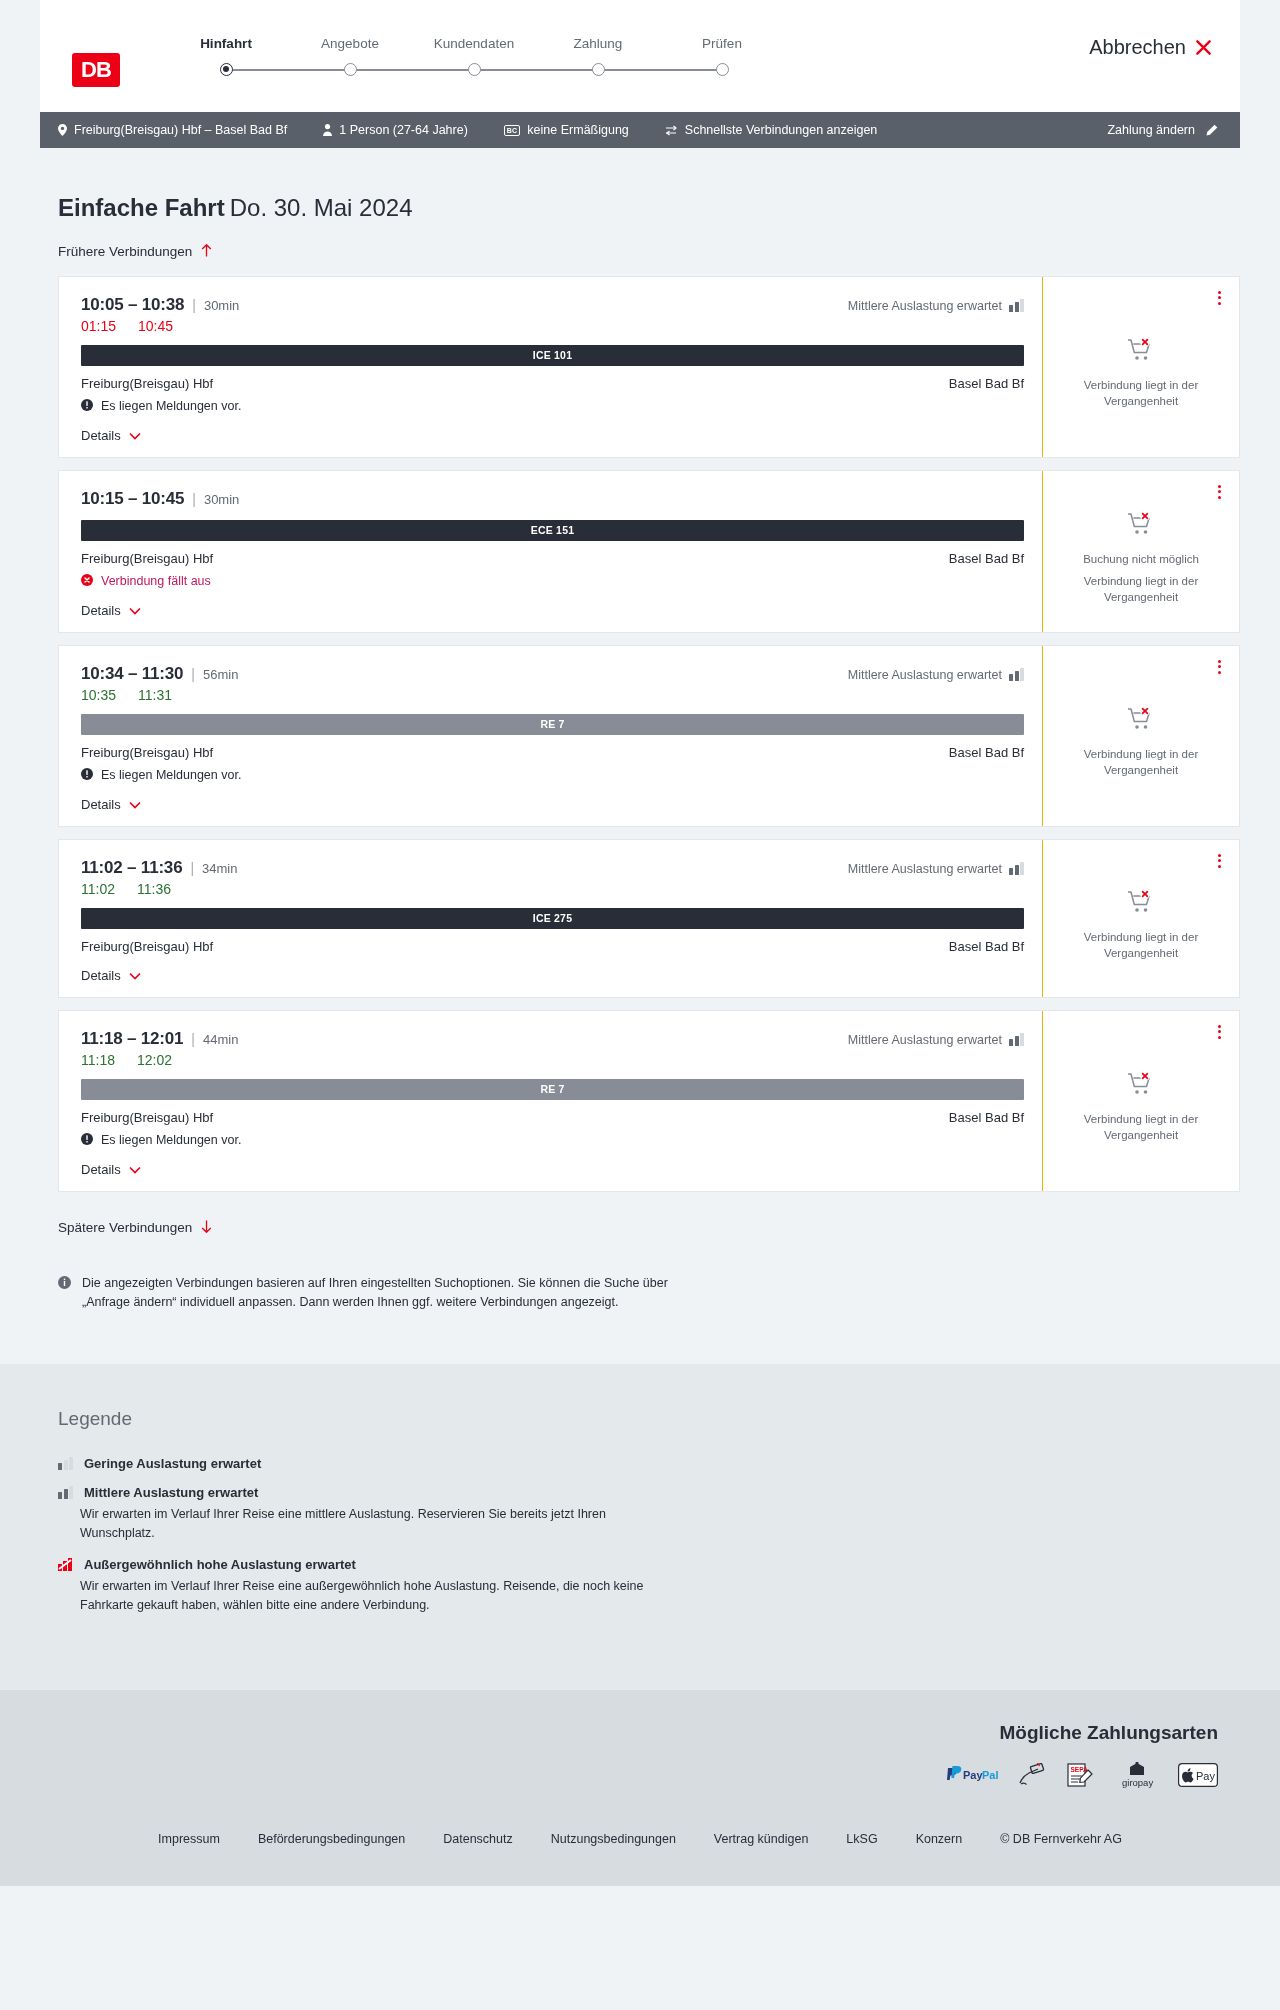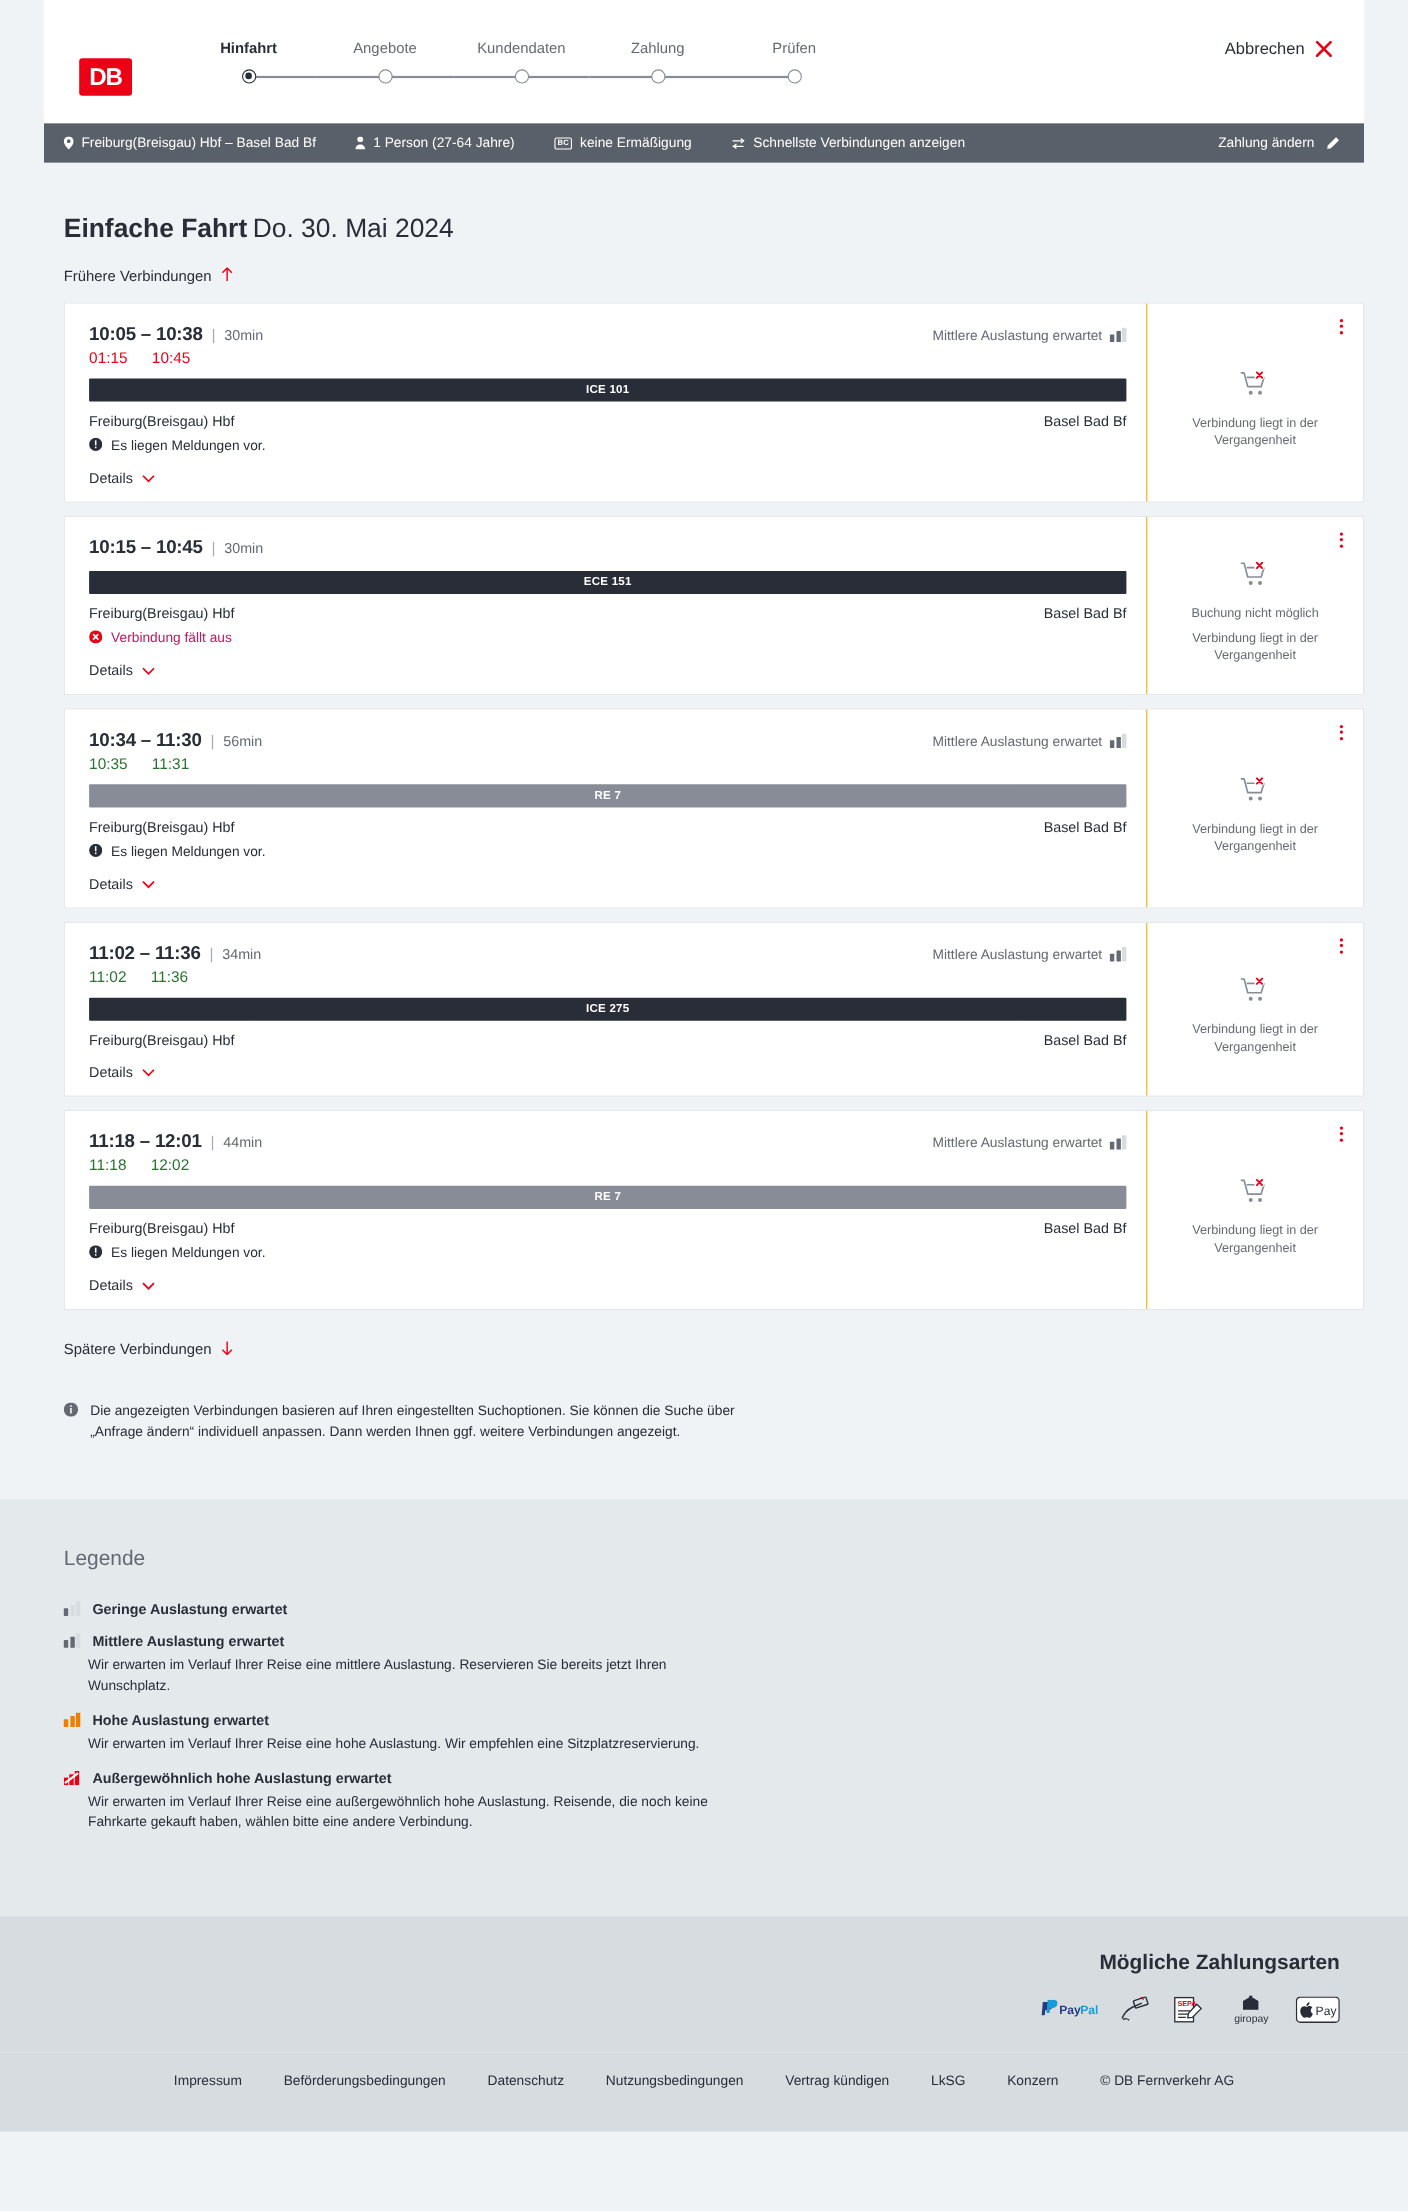--- a/index.html
+++ b/index.html
@@ -109,21 +109,21 @@
 
   .cancel-btn {
     position: absolute;
     right: 28px;
     top: 36px;
     display: flex;
     align-items: center;
     gap: 9px;
     cursor: pointer;
   }
-  .cancel-label { font-size: 15px; color: #282d37; }
+  .cancel-label { font-size: 20px; color: #282d37; }
   .x-icon { width: 17px; height: 17px; display: block; }
 
   
   .criteria-wrap { padding: 0 40px; background: #f0f3f5; }
   .criteria-bar {
     background: #5a6069;
     height: 36px;
     display: flex;
     align-items: center;
     padding: 0 22px 0 18px;
@@ -854,31 +854,20 @@
             <span class="occ-bar b2 on"></span>
             <span class="occ-bar b3 off"></span>
           </span>
           <span>Mittlere Auslastung erwartet</span>
         </div>
         <div class="legend-desc">Wir erwarten im Verlauf Ihrer Reise eine mittlere Auslastung. Reservieren Sie bereits jetzt Ihren Wunschplatz.</div>
       </div>
       <div class="legend-item">
         <div class="legend-head">
           <span class="occ-icon">
-            <span class="occ-bar b1 on orange" style="background:#f07d00"></span>
-            <span class="occ-bar b2 on orange" style="background:#f07d00"></span>
-            <span class="occ-bar b3 on orange" style="background:#f07d00"></span>
-          </span>
-          <span>Hohe Auslastung erwartet</span>
-        </div>
-        <div class="legend-desc">Wir erwarten im Verlauf Ihrer Reise eine hohe Auslastung. Wir empfehlen eine Sitzplatzreservierung.</div>
-      </div>
-      <div class="legend-item">
-        <div class="legend-head">
-          <span class="occ-icon">
             <svg width="15" height="13" viewBox="0 0 15 13">
               <rect x="0" y="6" width="4" height="7" fill="#ec0016"></rect>
               <rect x="5" y="3" width="4" height="10" fill="#ec0016"></rect>
               <rect x="10" y="0" width="4" height="13" fill="#ec0016"></rect>
               <path d="M1 11 L13 2" stroke="#fff" stroke-width="2"></path>
             </svg>
           </span>
           <span>Außergewöhnlich hohe Auslastung erwartet</span>
         </div>
         <div class="legend-desc">Wir erwarten im Verlauf Ihrer Reise eine außergewöhnlich hohe Auslastung. Reisende, die noch keine Fahrkarte gekauft haben, wählen bitte eine andere Verbindung.</div>

